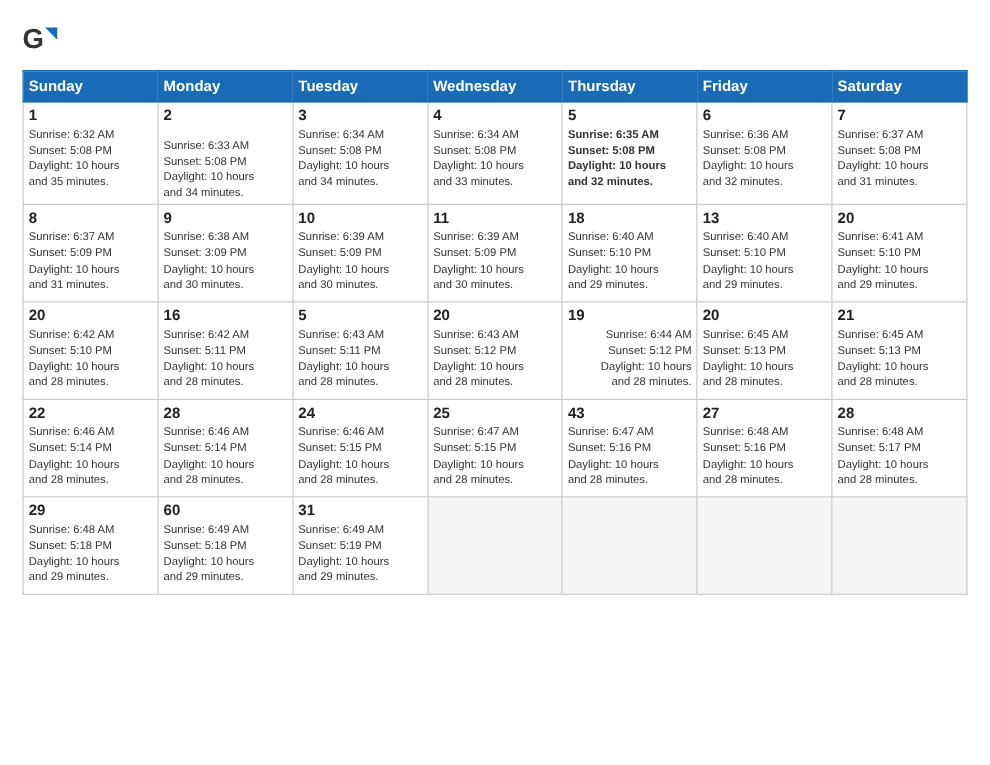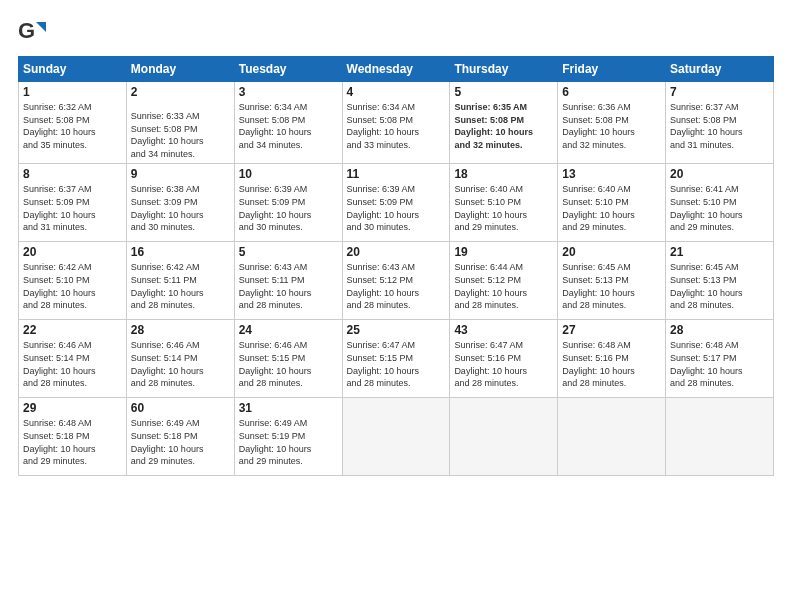--- a/index.html
+++ b/index.html
@@ -249,21 +249,21 @@
           </td>
           <td>
             <span class="day-num">20</span>
             <div class="day-info" style="white-space: pre-line;">Sunrise: 6:43 AM
 Sunset: 5:12 PM
 Daylight: 10 hours
 and 28 minutes.</div>
           </td>
           <td>
             <span class="day-num">19</span>
-            <div class="day-info" style="white-space: pre-line;">Sunrise: 6:44 AM
+            <div class="day-info" style="white-space: pre-line; text-align: right;">Sunrise: 6:44 AM
 Sunset: 5:12 PM
 Daylight: 10 hours
 and 28 minutes.</div>
           </td>
           <td>
             <span class="day-num">20</span>
             <div class="day-info" style="white-space: pre-line;">Sunrise: 6:45 AM
 Sunset: 5:13 PM
 Daylight: 10 hours
 and 28 minutes.</div>

